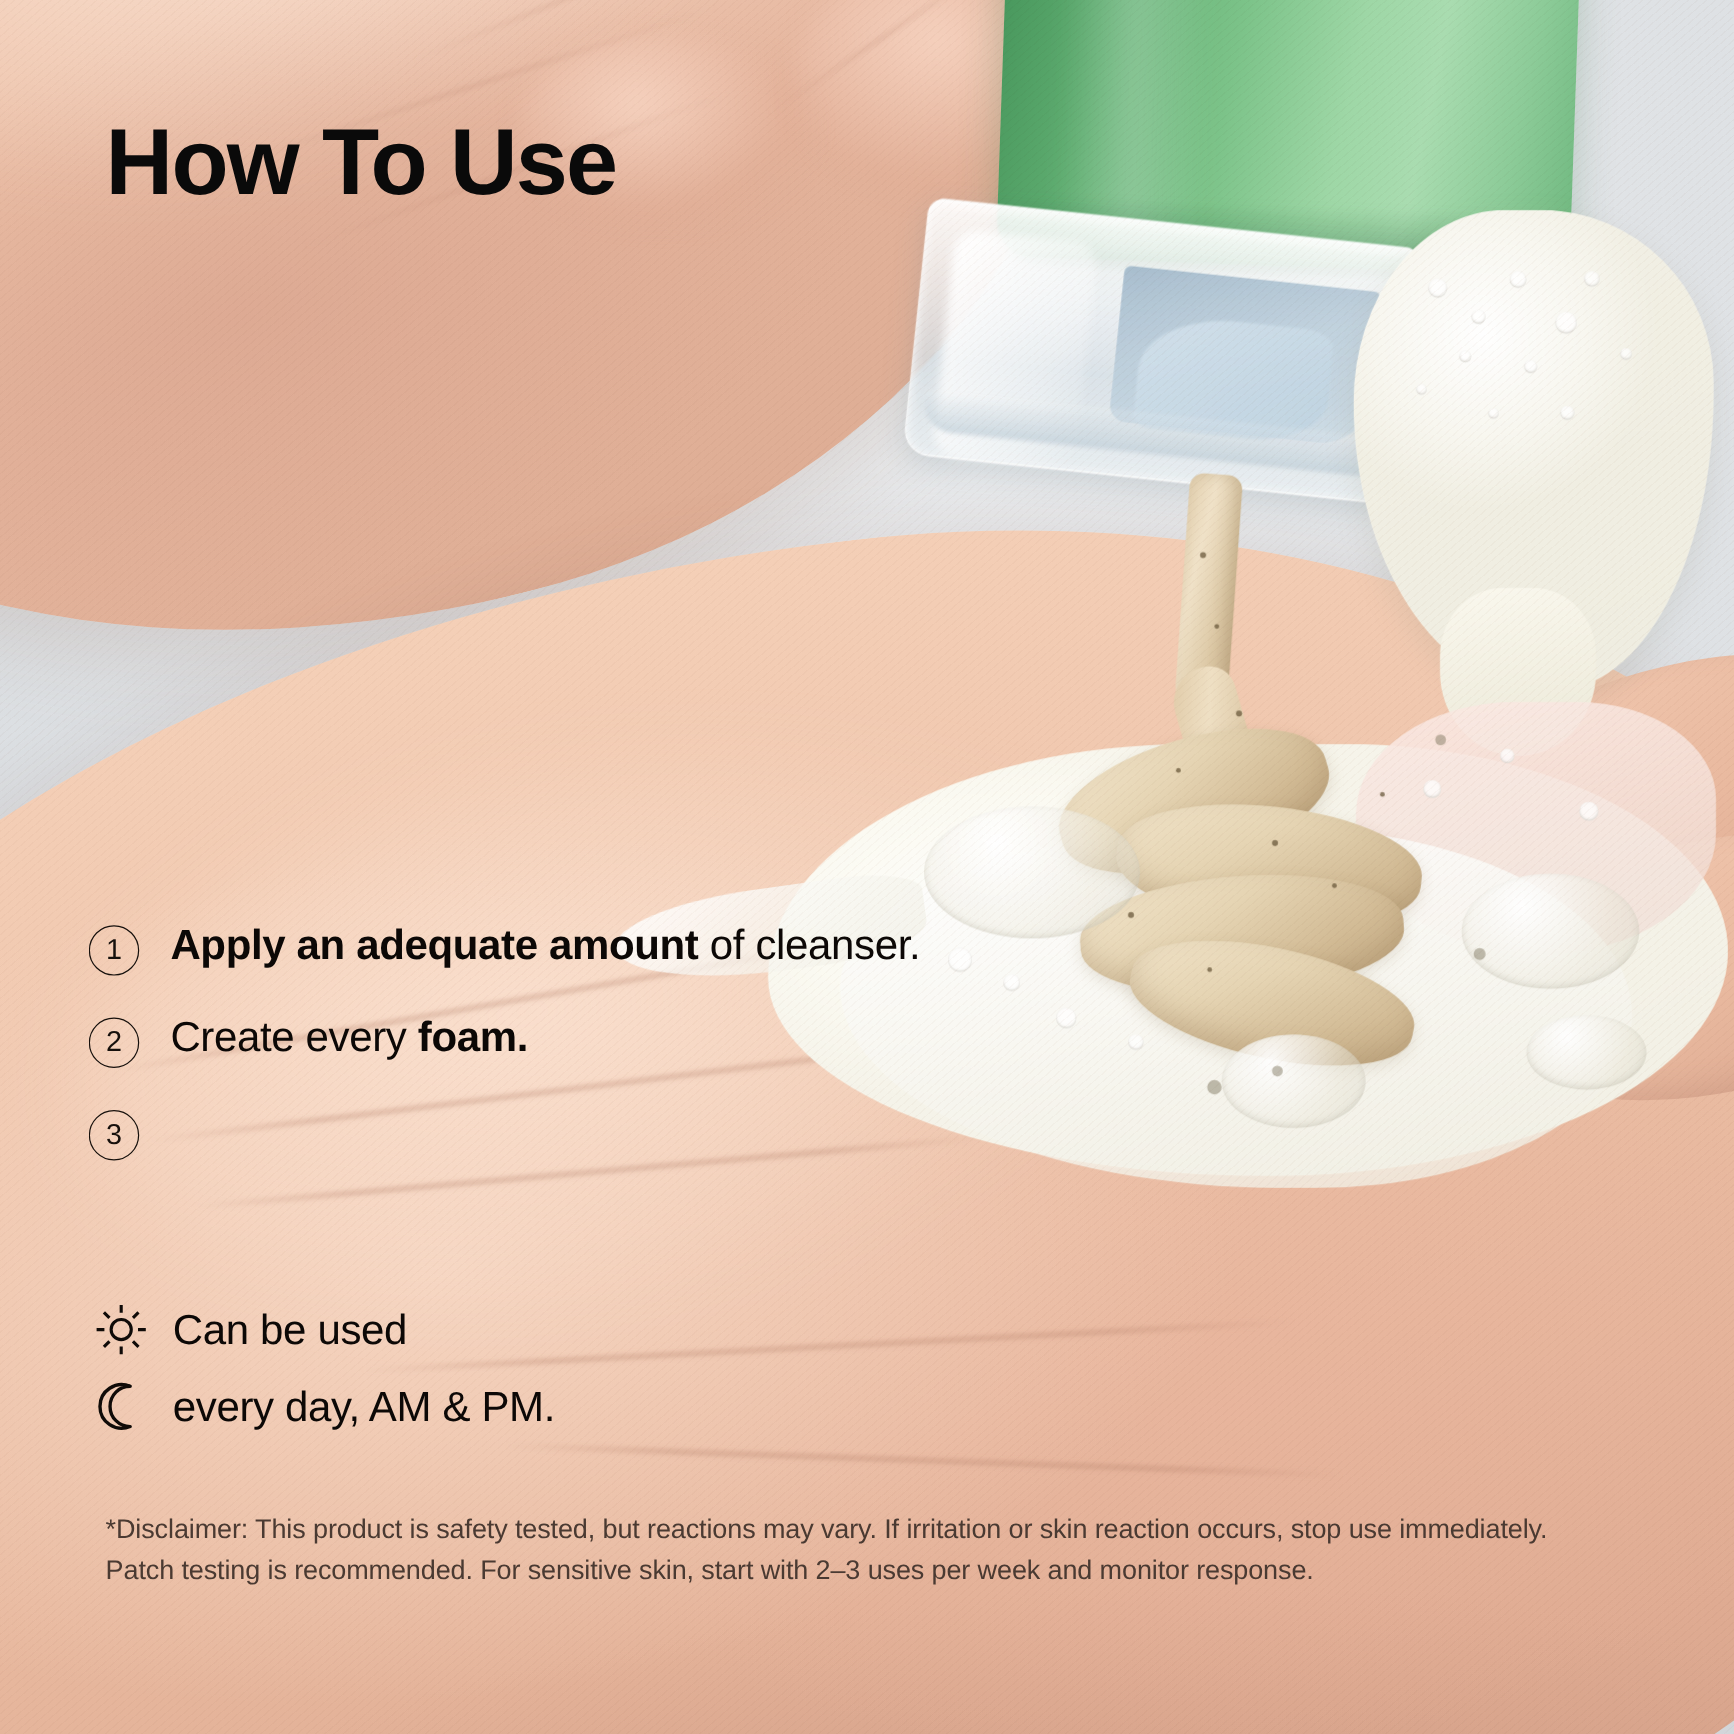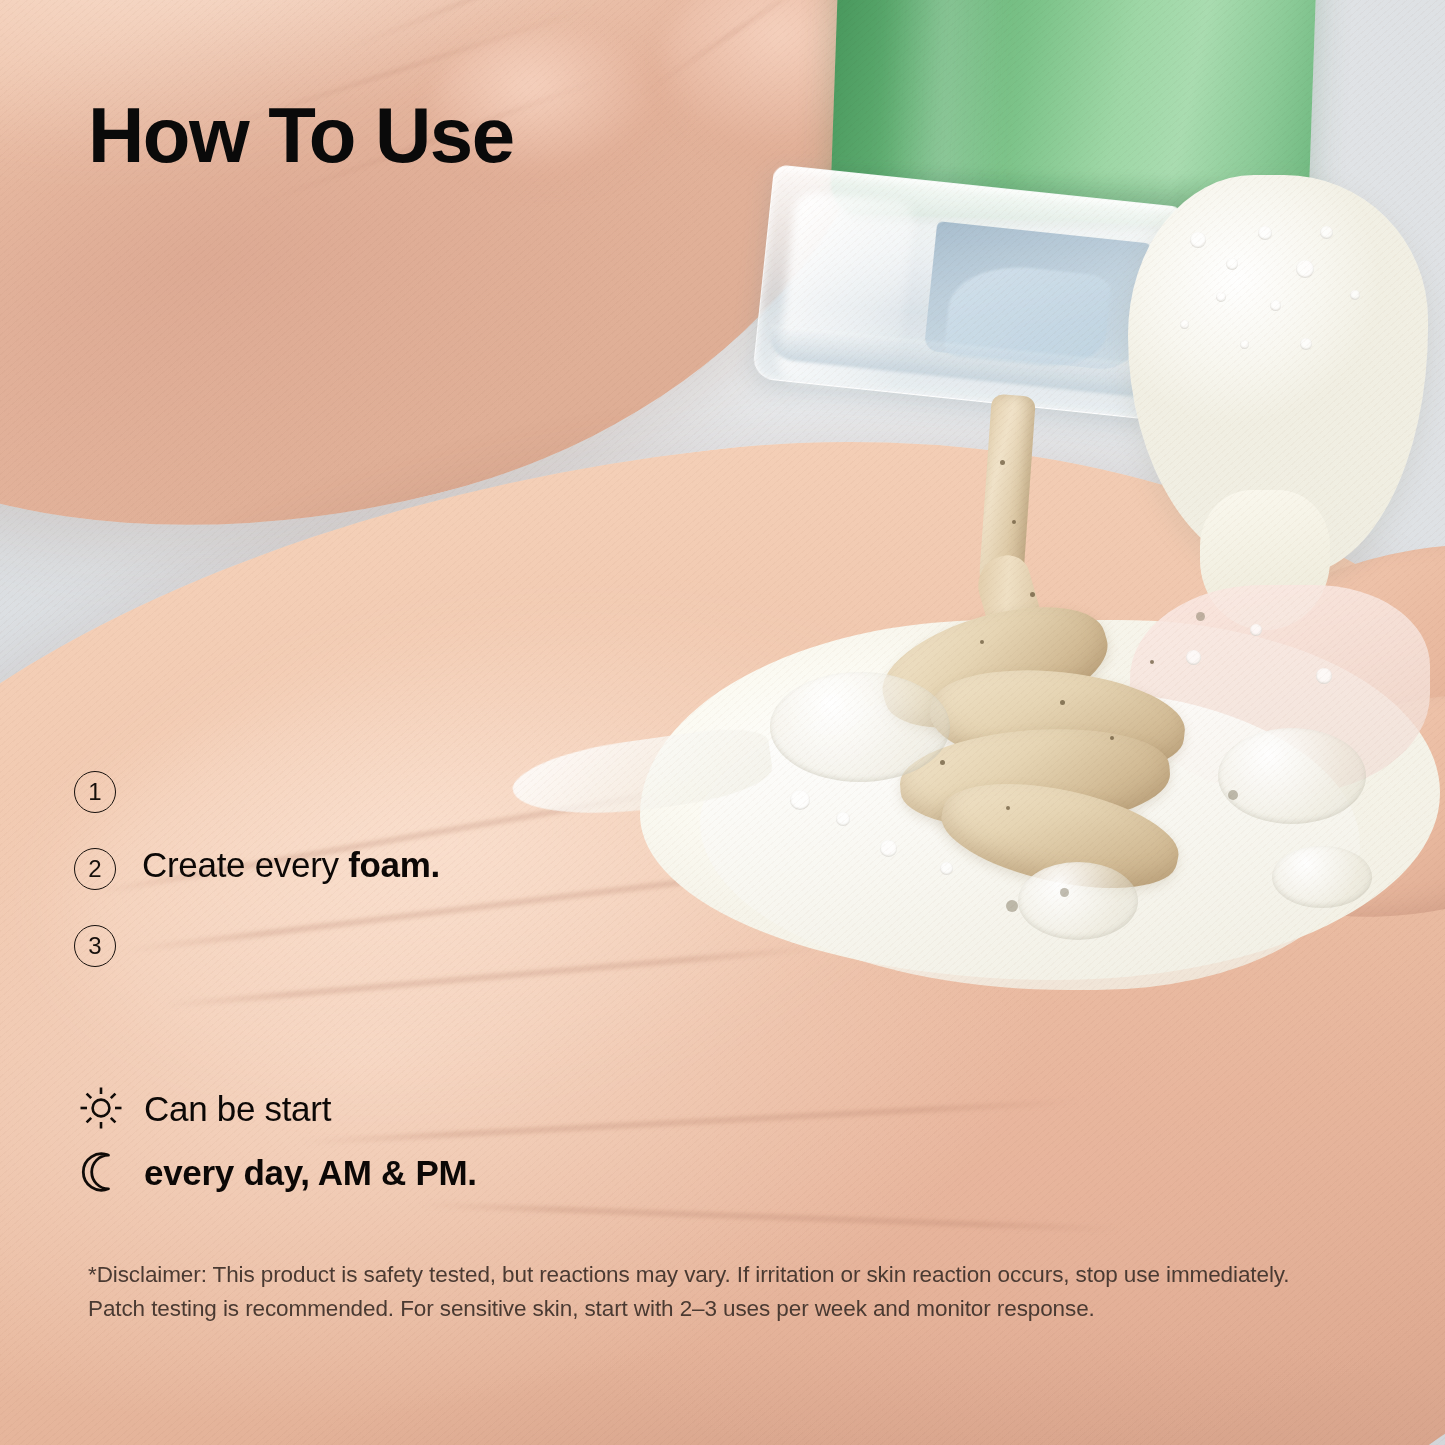--- a/index.html
+++ b/index.html
@@ -292,21 +292,21 @@
     font-size:35px; line-height:1.27; color:#0c0806;
     letter-spacing:-.3px;
   }
   .step-text b { font-weight:700; }
 
   .usage { position:absolute; left:74px; top:1082px; }
   .usage-row { display:flex; align-items:center; margin-bottom:12px; }
   .usage-row:last-child { margin-bottom:0; }
   .usage-icon { flex:0 0 auto; width:54px; height:52px; display:flex; align-items:center; justify-content:center; }
   .usage-text { margin-left:16px; font-size:35px; color:#0c0806; letter-spacing:-.3px; line-height:1; }
-  .usage-text b { font-weight:700; }
+  .usage-text b { font-weight:400; }
 
   .disclaimer {
     position:absolute; left:88px; top:1258px; width:1230px;
     font-size:22.5px; line-height:1.52;
     color:#4a3a32; letter-spacing:-.1px;
   }
 </style>
 </head>
 <body>
 
@@ -397,20 +397,23 @@
 
     <div class="skin-grain"></div>
   </div>
 
   <div class="title">How To Use</div>
 
   <div class="steps">
 
     <div class="step-row">
       <div class="num-circle">1</div>
+      <div class="step-text">
+        <b>Apply an adequate amount</b><span> of cleanser.</span>
+      </div>
     </div>
 
     <div class="step-row">
       <div class="num-circle">2</div>
       <div class="step-text">
         <span>Create every </span><b>foam.</b>
       </div>
     </div>
 
     <div class="step-row">
@@ -430,21 +433,21 @@
             <line x1="23" y1="37" x2="23" y2="43.5"></line>
             <line x1="2.5" y1="23" x2="9" y2="23"></line>
             <line x1="37" y1="23" x2="43.5" y2="23"></line>
             <line x1="8.6" y1="8.6" x2="13.2" y2="13.2"></line>
             <line x1="32.8" y1="32.8" x2="37.4" y2="37.4"></line>
             <line x1="37.4" y1="8.6" x2="32.8" y2="13.2"></line>
             <line x1="13.2" y1="32.8" x2="8.6" y2="37.4"></line>
           </g>
         </svg>
       </div>
-      <div class="usage-text">Can be start</div>
+      <div class="usage-text">Can be used</div>
     </div>
 
     <div class="usage-row">
       <div class="usage-icon">
         <svg width="46" height="46" viewBox="0 0 46 46" aria-hidden="true">
           <path d="M30.5 6.2 A18.2 18.2 0 1 0 30.5 39.8 A14.6 14.6 0 0 1 30.5 6.2 Z" fill="none" stroke="#100b08" stroke-width="2.8" stroke-linejoin="round"></path>
         </svg>
       </div>
       <div class="usage-text">
         <b>every day, AM &amp; PM.</b>

